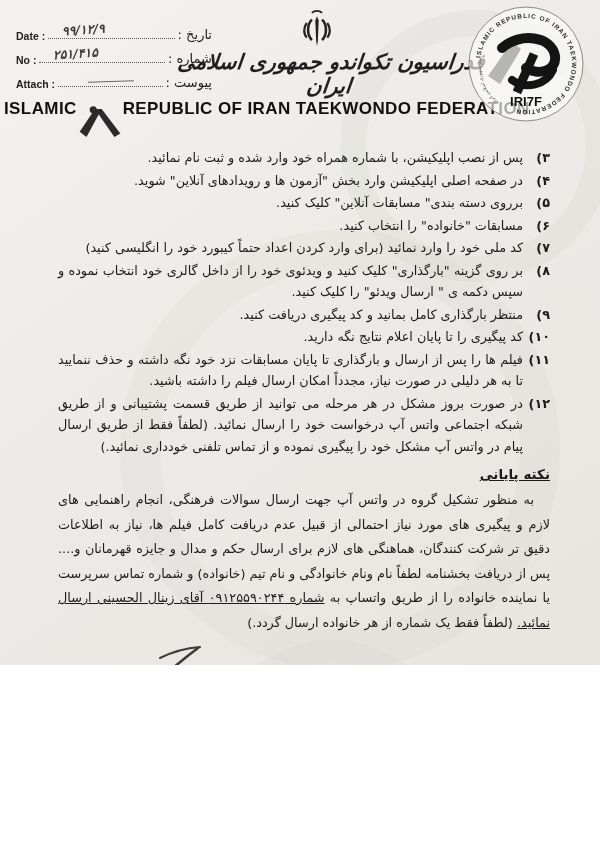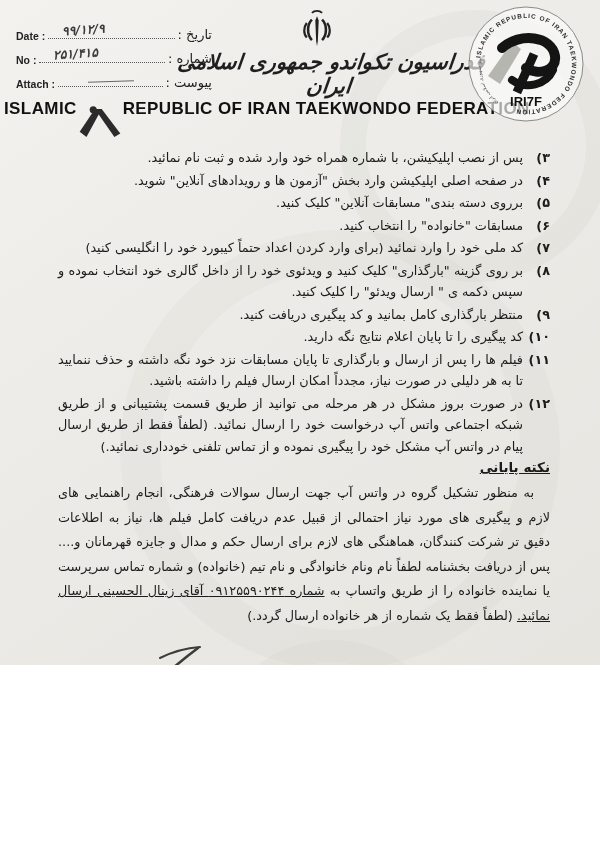--- a/index.html
+++ b/index.html
@@ -45,21 +45,21 @@
   .fed-logo{position:absolute;left:466px;top:4px;}
 
   
   .body-block{position:absolute;left:58px;right:50px;top:147px;direction:rtl;font-size:12.8px;}
   .list-item{display:flex;direction:rtl;line-height:21.5px;margin-bottom:1px;}
   .li-num{width:27px;flex-shrink:0;font-weight:bold;direction:rtl;}
   .li-txt{flex:1;text-align:justify;}
 
   
   .note-heading{
-    margin-top:2px;font-size:13.5px;font-weight:bold;text-decoration:underline;
+    margin-top:9px;font-size:13.5px;font-weight:bold;text-decoration:underline;
     direction:rtl;text-align:right;
   }
   .note-para{
     margin-top:6px;direction:rtl;text-align:justify;line-height:24.5px;
     font-size:12.8px;text-indent:16px;
   }
   .note-underline{text-decoration:underline;}
 
   
   .sig-name{position:absolute;left:76px;top:656px;font-size:11px;font-weight:bold;direction:rtl;margin-top:24px;}

